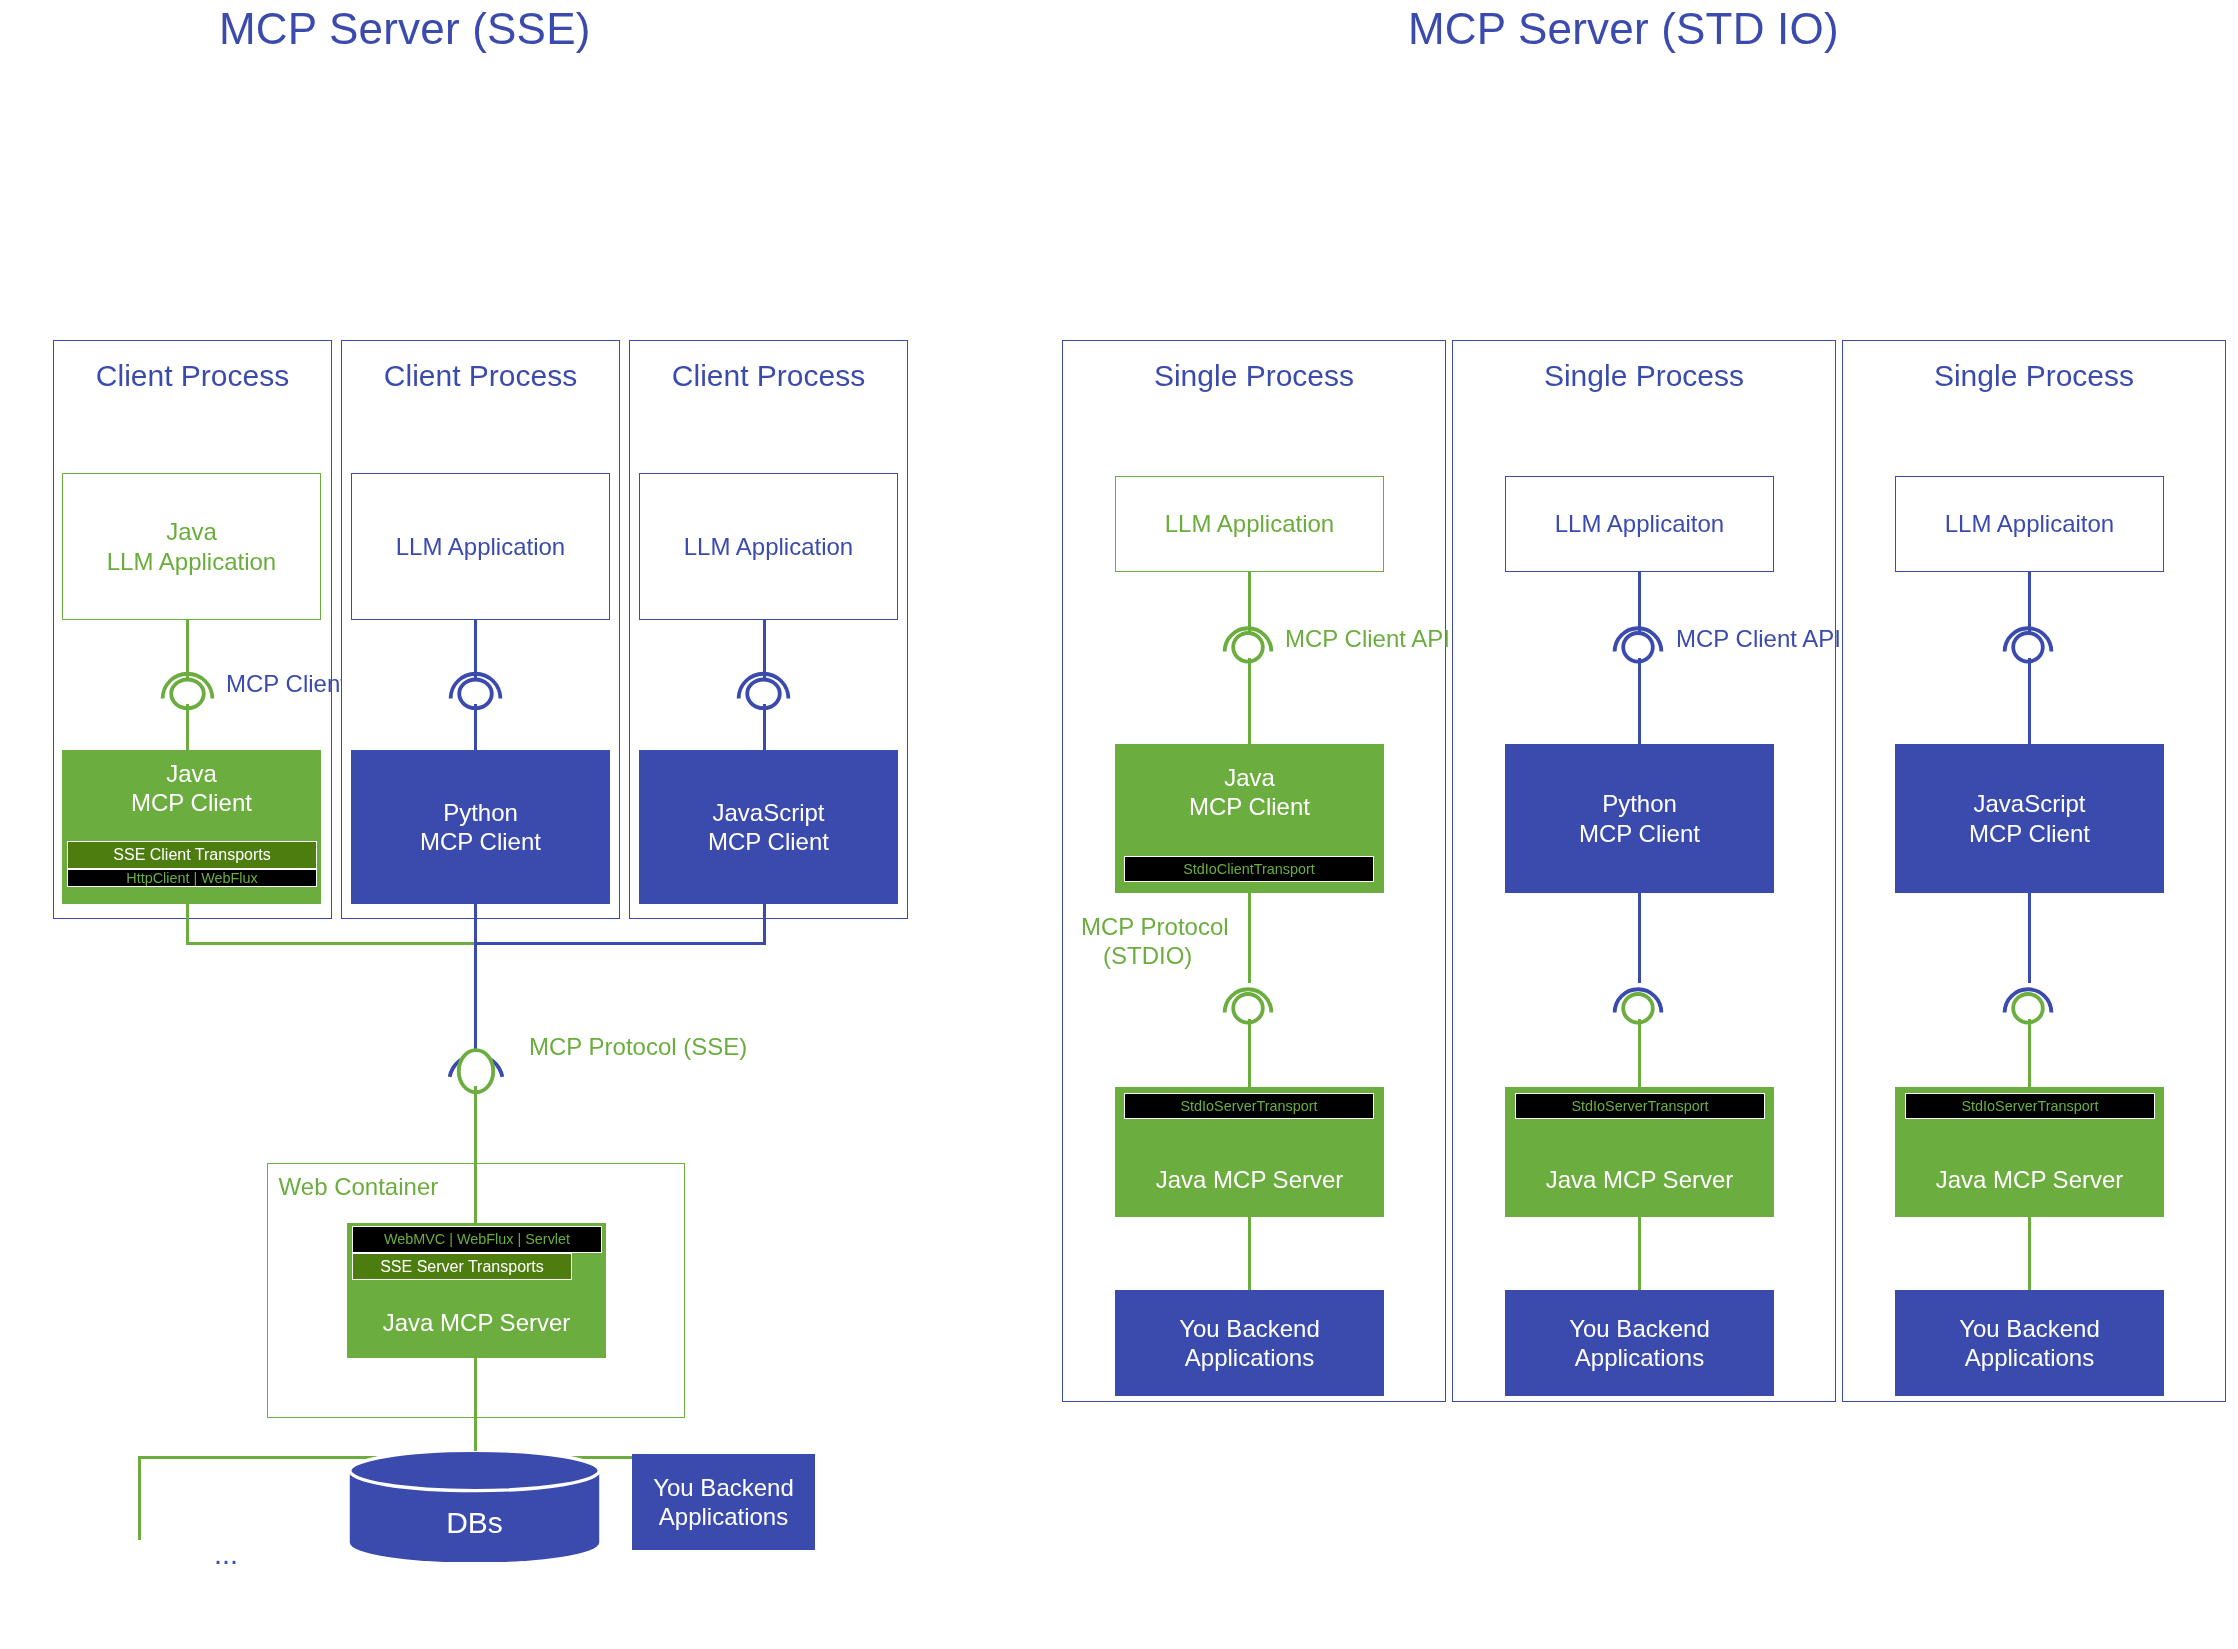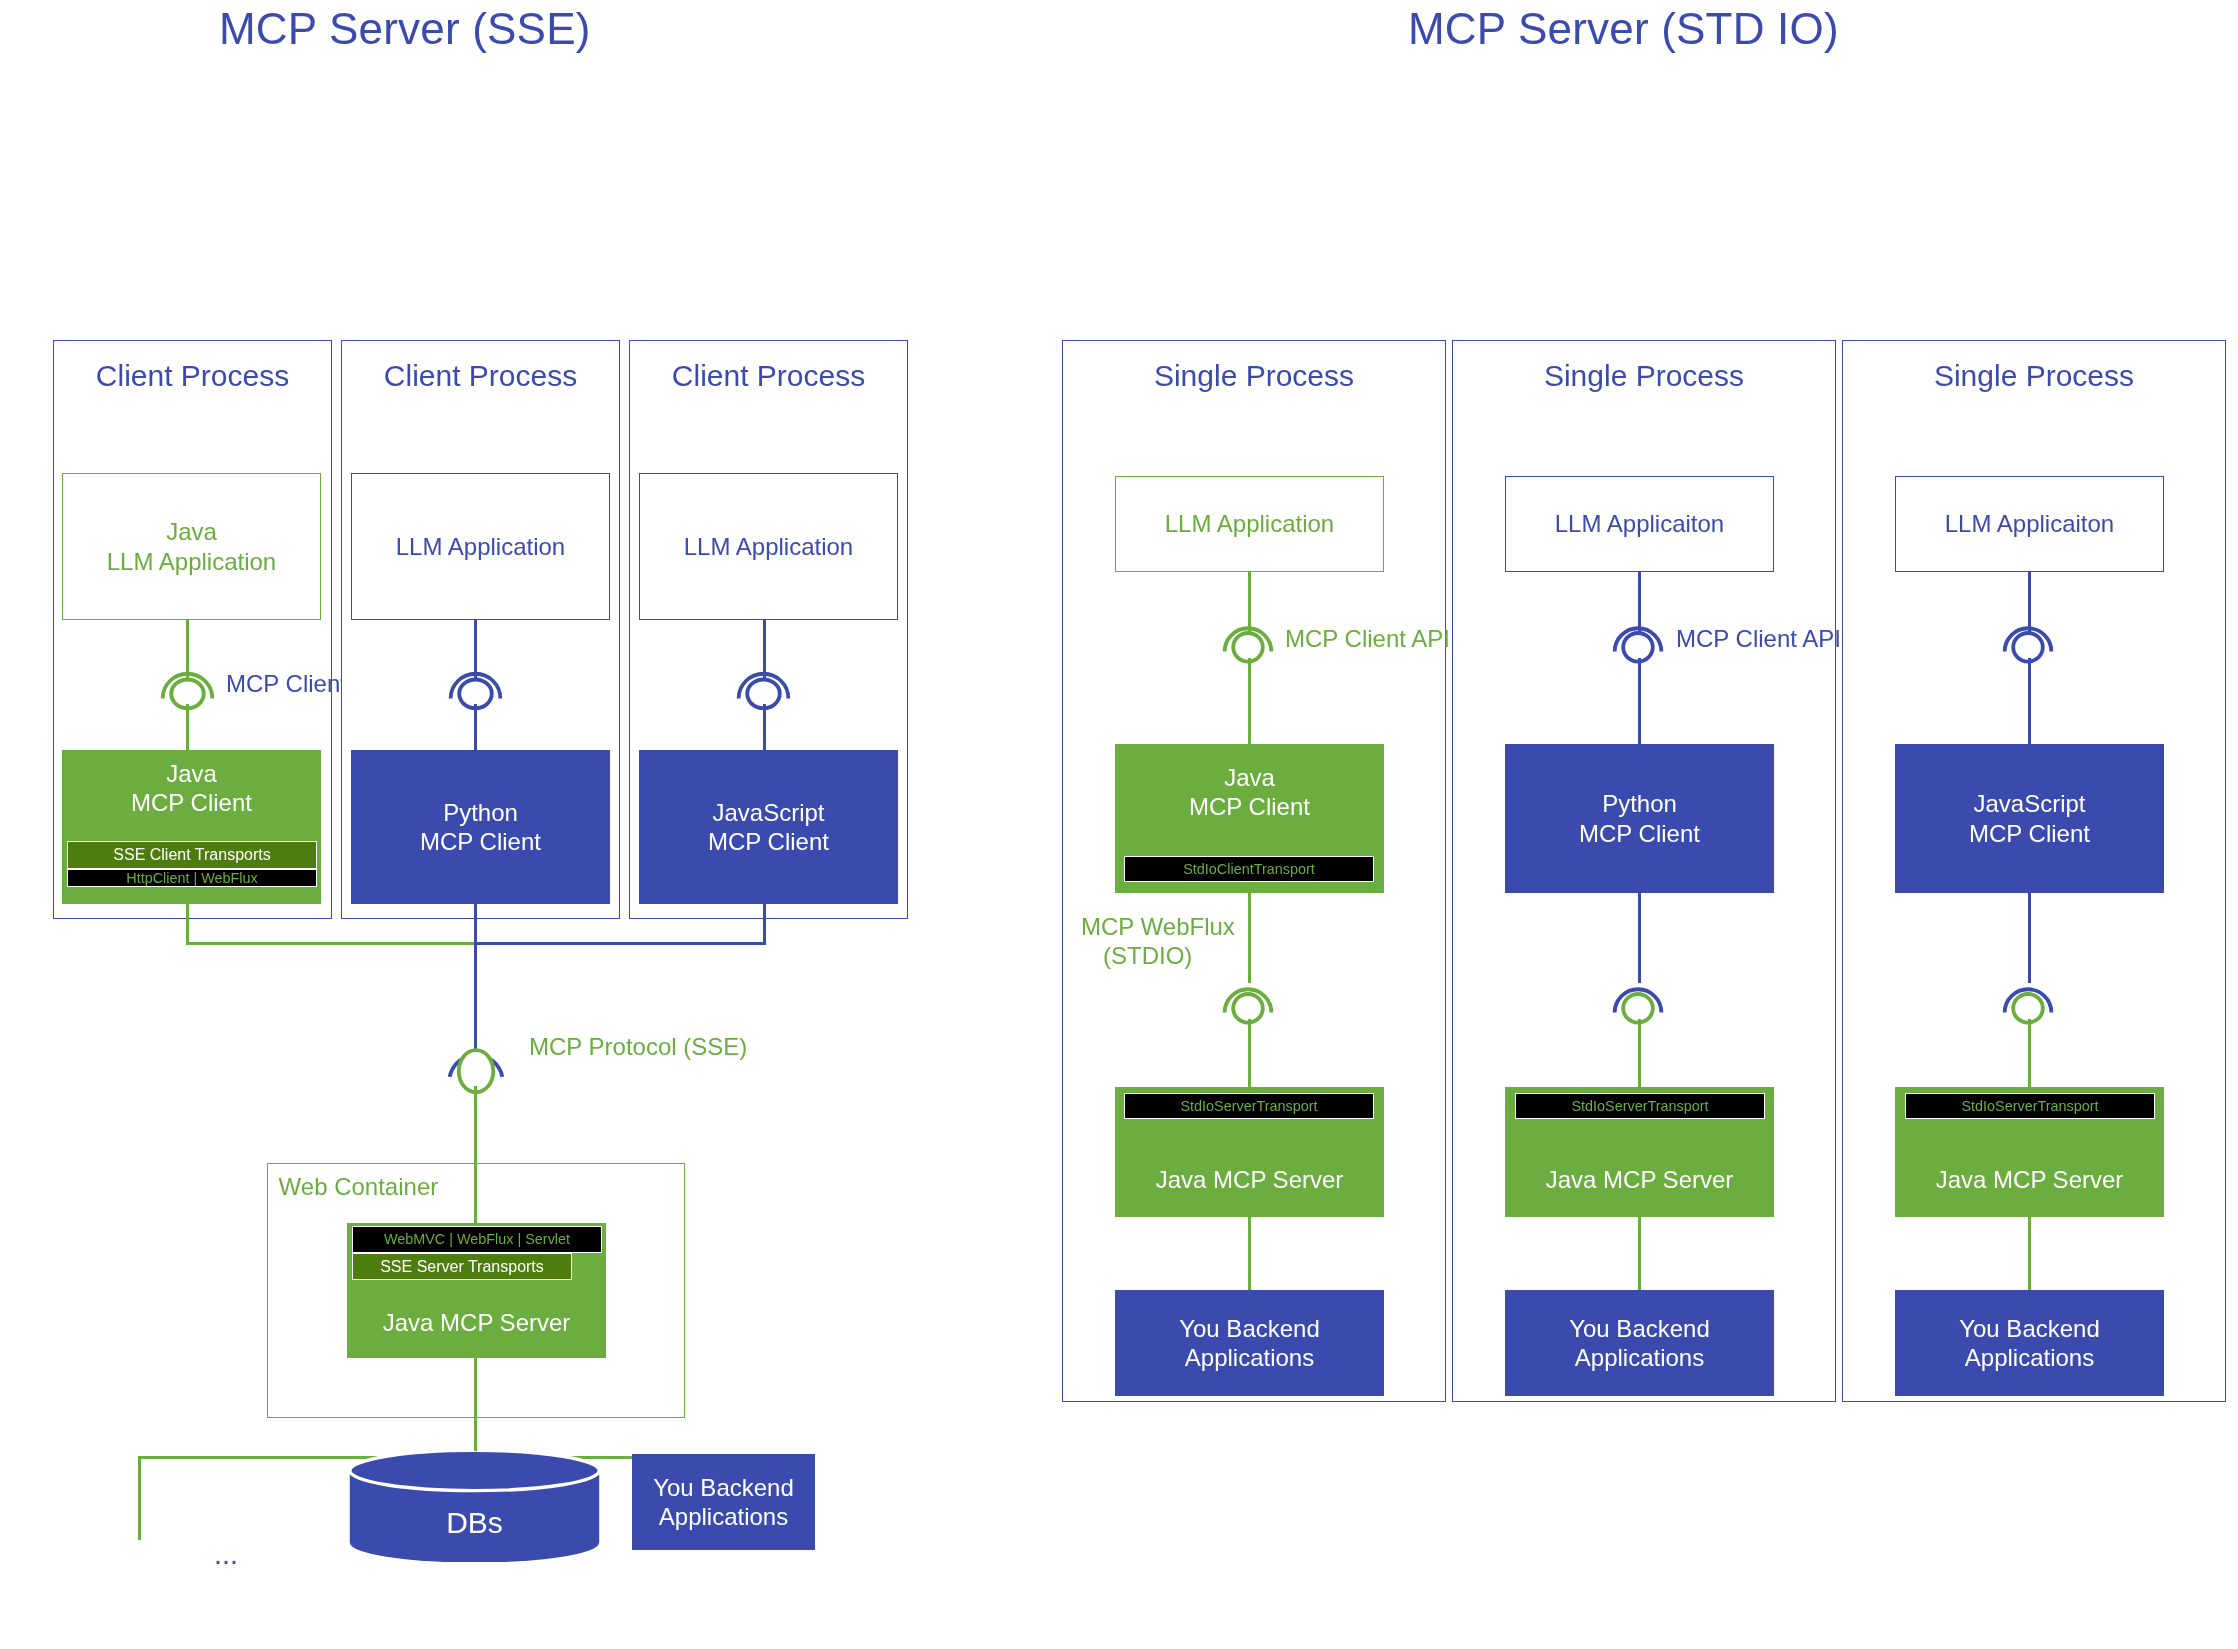--- a/index.html
+++ b/index.html
@@ -235,21 +235,21 @@
     </svg>
   </div>
   <div class="line-v green" style="left:1248px;top:658px;height:86px;"></div>
   <div class="abs label label-green" style="left:1285px;top:625px;">MCP Client API</div>
   <div class="abs node-fill-green" style="left:1115px;top:744px;width:269px;height:149px;justify-content:flex-start;padding-top:19px;">
     <div>Java</div>
     <div>MCP Client</div>
   </div>
   <div class="abs strip-green-on-white" style="left:1124px;top:856px;width:250px;height:26px;">StdIoClientTransport</div>
   <div class="line-v green" style="left:1248px;top:893px;height:90px;"></div>
-  <div class="abs label label-green" style="left:1081px;top:913px;">MCP WebFlux</div>
+  <div class="abs label label-green" style="left:1081px;top:913px;">MCP Protocol</div>
   <div class="abs label label-green" style="left:1103px;top:942px;">(STDIO)</div>
   <div class="abs socket" style="left:1217px;top:978px;width:62px;height:53px;">
     <svg width="62" height="53" viewBox="0 0 130 110">
       <path d="M16 72 A49 49 0 0 1 114 72" fill="none" stroke="#6cad3f" stroke-width="8"></path>
       <ellipse cx="65" cy="63" rx="31" ry="30" fill="#ffffff" stroke="#6cad3f" stroke-width="8"></ellipse>
     </svg>
   </div>
   <div class="line-v green" style="left:1248px;top:1019px;height:72px;"></div>
   <div class="abs node-fill-green" style="left:1115px;top:1087px;width:269px;height:130px;justify-content:flex-end;padding-bottom:23px;">
     <div>Java MCP Server</div>

